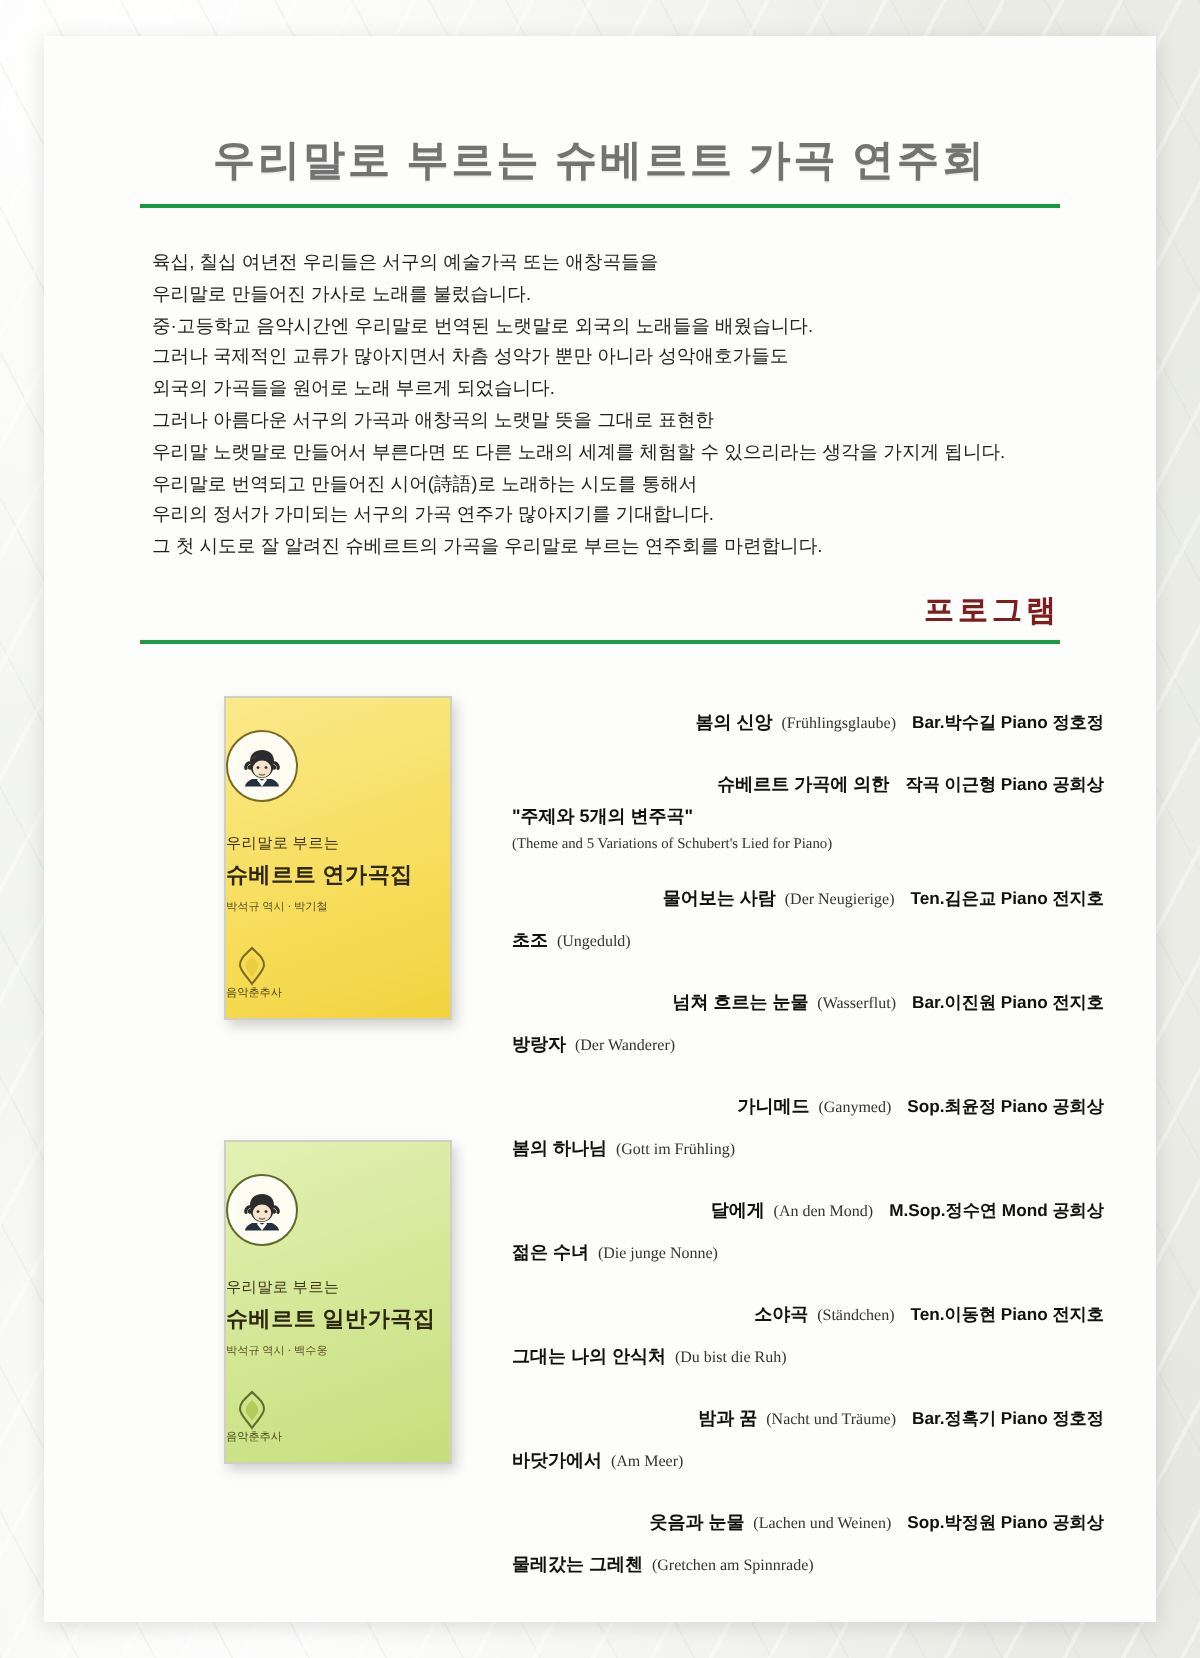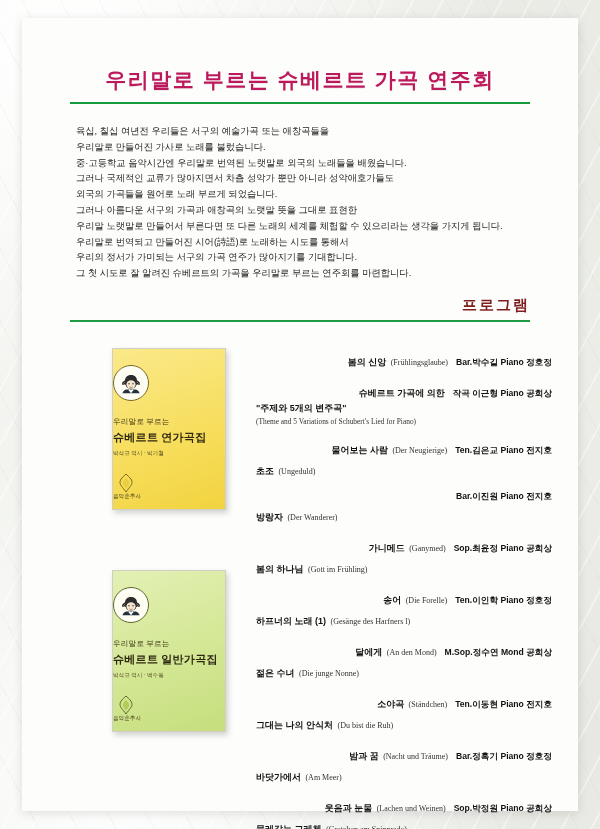--- a/index.html
+++ b/index.html
@@ -31,25 +31,25 @@
   .page{
     position:absolute;
     left:22px;top:18px;
     width:556px;height:793px;
     background:#fdfdfb;
     box-shadow:0 2px 10px rgba(0,0,0,.12);
   }
   .title{
     position:absolute;left:0;right:0;top:48px;
     text-align:center;
-    font-family:Liberation Sans, sans-serif;
+    font-family:Liberation Serif, serif;
     font-size:21px;
     font-weight:bold;
     letter-spacing:1.5px;
-    color:#be185d;
+    color:#737373;
     text-shadow:0 1px 0 rgba(0,0,0,.06);
   }
   .title-rule{
     position:absolute;left:48px;right:48px;top:84px;
     height:2px;background:#159a3c;
   }
   .intro{
     position:absolute;left:54px;right:40px;top:106px;
     font-size:9.3px;
     line-height:15.8px;
@@ -228,20 +228,24 @@
         <div class="perf">Ten.김은교  Piano 전지호</div>
       </div>
       <div class="line2">
         <span class="ko">초조</span>
         <span class="de">(Ungeduld)</span>
       </div>
     </div>
 
     <div class="pitem">
       <div class="prow">
+        <div>
+          <span class="ko">넘쳐 흐르는 눈물</span>
+          <span class="de">(Wasserflut)</span>
+        </div>
         <div class="perf">Bar.이진원  Piano 전지호</div>
       </div>
       <div class="line2">
         <span class="ko">방랑자</span>
         <span class="de">(Der Wanderer)</span>
       </div>
     </div>
 
     <div class="pitem">
       <div class="prow">
@@ -250,33 +254,20 @@
           <span class="de">(Ganymed)</span>
         </div>
         <div class="perf">Sop.최윤정  Piano 공희상</div>
       </div>
       <div class="line2">
         <span class="ko">봄의 하나님</span>
         <span class="de">(Gott im Frühling)</span>
       </div>
     </div>
 
-    <div class="pitem">
-      <div class="prow">
-        <div>
-          <span class="ko">송어</span>
-          <span class="de">(Die Forelle)</span>
-        </div>
-        <div class="perf">Ten.이인학  Piano 정호정</div>
-      </div>
-      <div class="line2">
-        <span class="ko">하프너의 노래 (1)</span>
-        <span class="de">(Gesänge des Harfners l)</span>
-      </div>
-    </div>
 
     <div class="pitem">
       <div class="prow">
         <div>
           <span class="ko">달에게</span>
           <span class="de">(An den Mond)</span>
         </div>
         <div class="perf">M.Sop.정수연  Mond 공희상</div>
       </div>
       <div class="line2">

